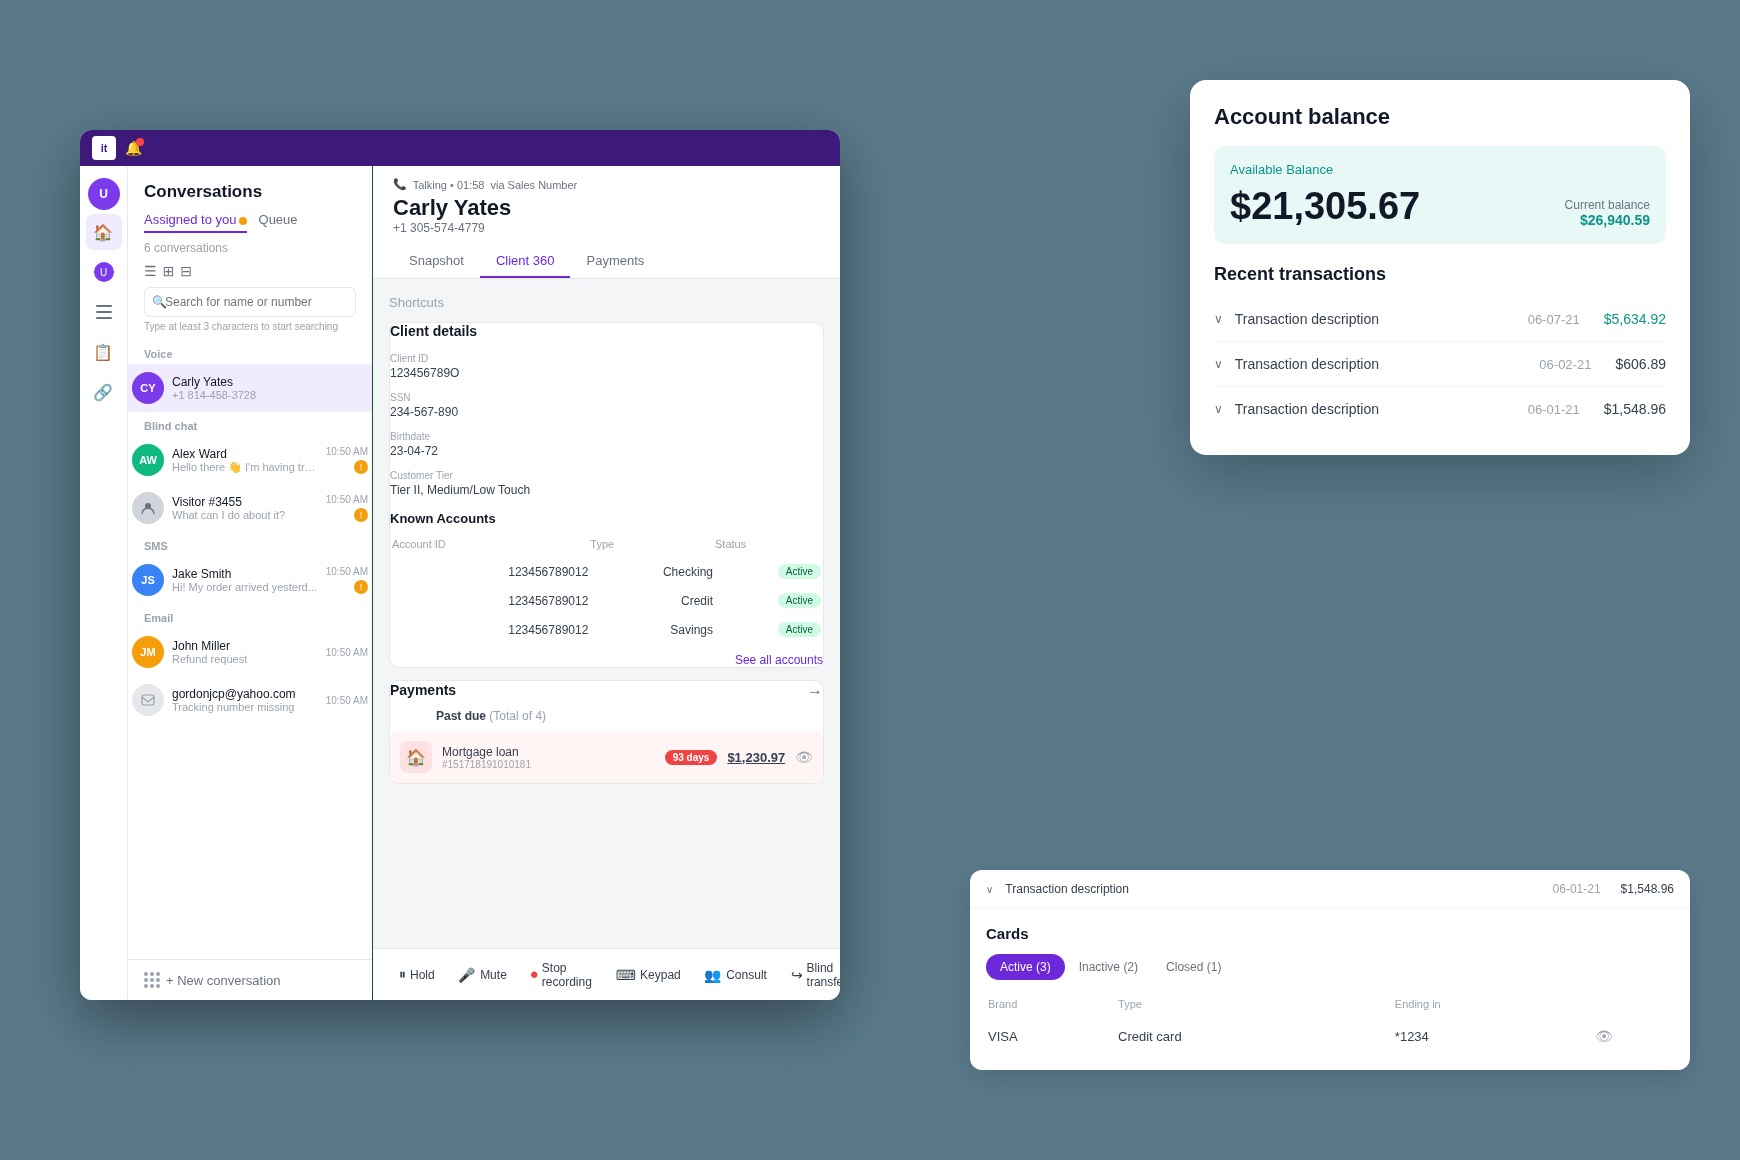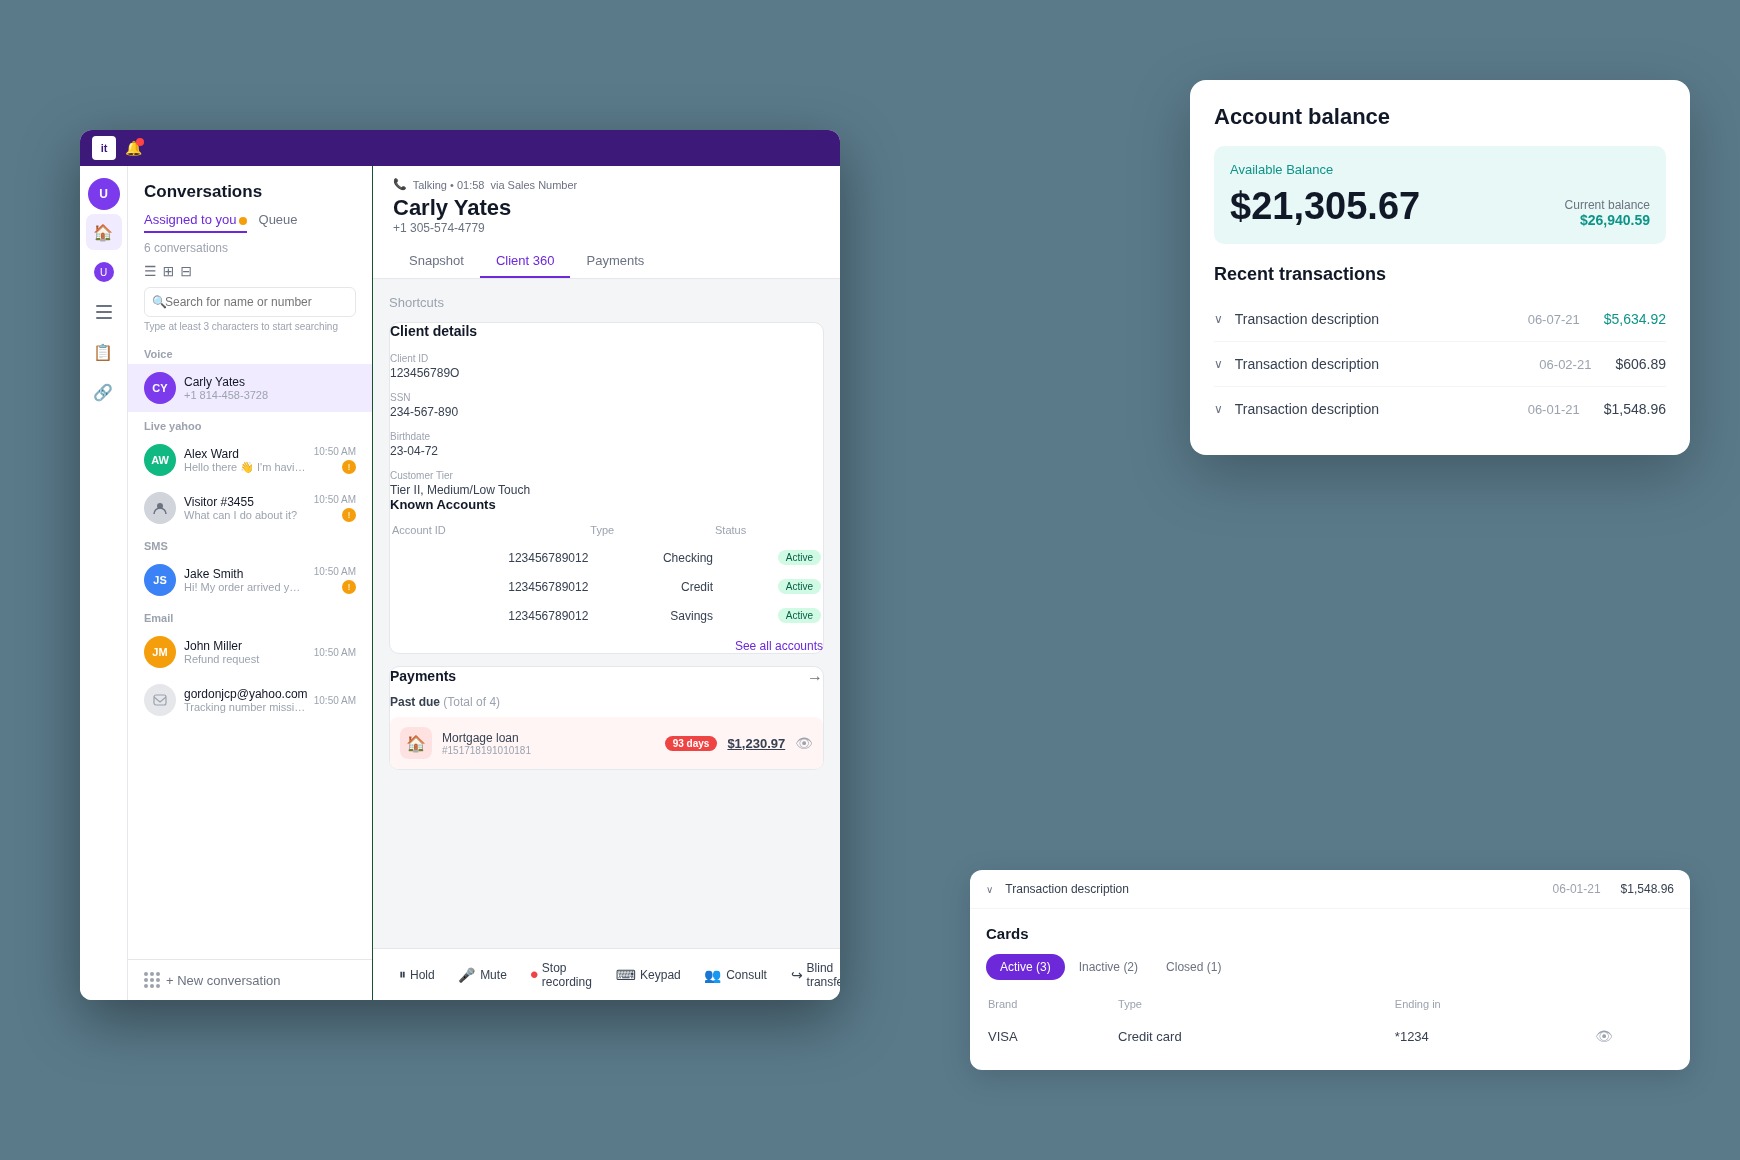--- a/index.html
+++ b/index.html
@@ -213,21 +213,21 @@
     .conv-section-label {
       font-size: 11px;
       font-weight: 600;
       color: #9ca3af;
       text-transform: none;
       padding: 8px 16px 4px;
     }
     .conv-item {
       display: flex;
       align-items: center;
-      padding: 8px 16px;
+      padding: 8px 4px;
       cursor: pointer;
       gap: 8px;
     }
     .conv-item.active { background: #f0ebff; }
     .conv-avatar {
       width: 32px;
       height: 32px;
       border-radius: 50%;
       display: flex;
       align-items: center;
@@ -396,21 +396,21 @@
     .detail-label {
       font-size: 10px;
       color: #9ca3af;
       margin-bottom: 2px;
     }
     .detail-value {
       font-size: 12px;
       color: #374151;
     }
 
-    .known-accounts-section { }
+    .known-accounts-section { margin-top: 14px; }
     .known-accounts-title {
       font-size: 13px;
       font-weight: 600;
       color: #111827;
       margin-bottom: 10px;
     }
     .accounts-table { width: 100%; }
     .accounts-table th {
       font-size: 11px;
       color: #9ca3af;
@@ -453,20 +453,21 @@
     }
     .payments-arrow {
       color: #6b7280;
       font-size: 16px;
     }
     .past-due-label {
       font-size: 12px;
       font-weight: 600;
       color: #374151;
       margin-bottom: 8px;
+      margin-left: 46px;
     }
     .payment-item {
       display: flex;
       align-items: center;
       gap: 10px;
       padding: 10px;
       background: #fff5f5;
       border-radius: 8px;
     }
     .payment-icon {
@@ -743,21 +744,21 @@
 
         <div class="conv-section-label">Voice</div>
         <div class="conv-item active">
           <div class="conv-avatar" style="background:#7c3aed;">CY</div>
           <div class="conv-info">
             <div class="conv-name">Carly Yates</div>
             <div class="conv-preview">+1 814-458-3728</div>
           </div>
         </div>
 
-        <div class="conv-section-label">Live yahoo</div>
+        <div class="conv-section-label">Blind chat</div>
         <div class="conv-item">
           <div class="conv-avatar" style="background:#10b981;">AW</div>
           <div class="conv-info">
             <div class="conv-name">Alex Ward</div>
             <div class="conv-preview">Hello there 👋 I'm having trouble...</div>
           </div>
           <div class="conv-meta">
             <span class="conv-time">10:50 AM</span>
             <span class="conv-badge">!</span>
           </div>

